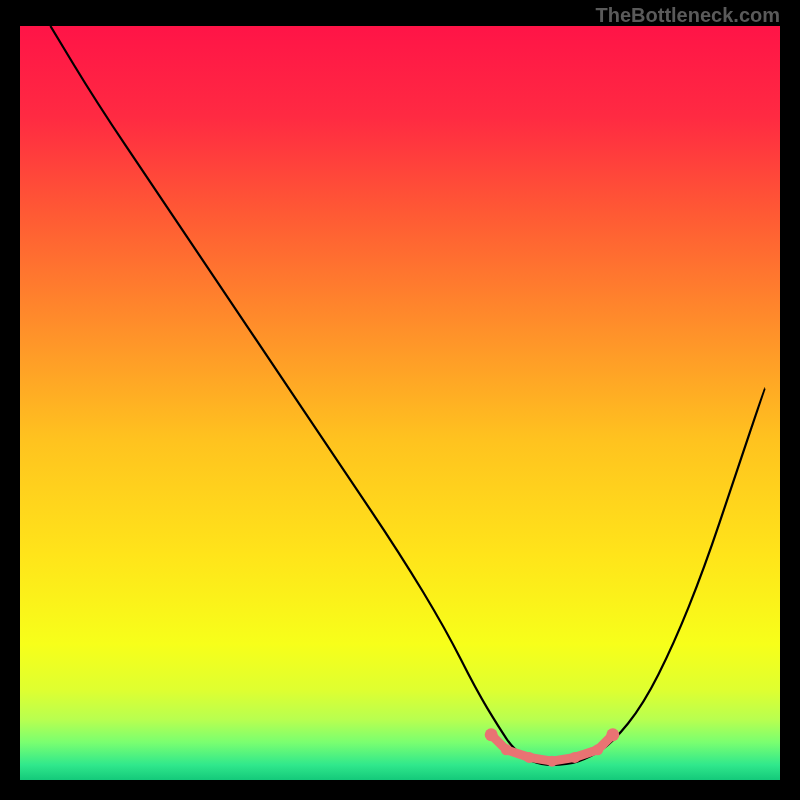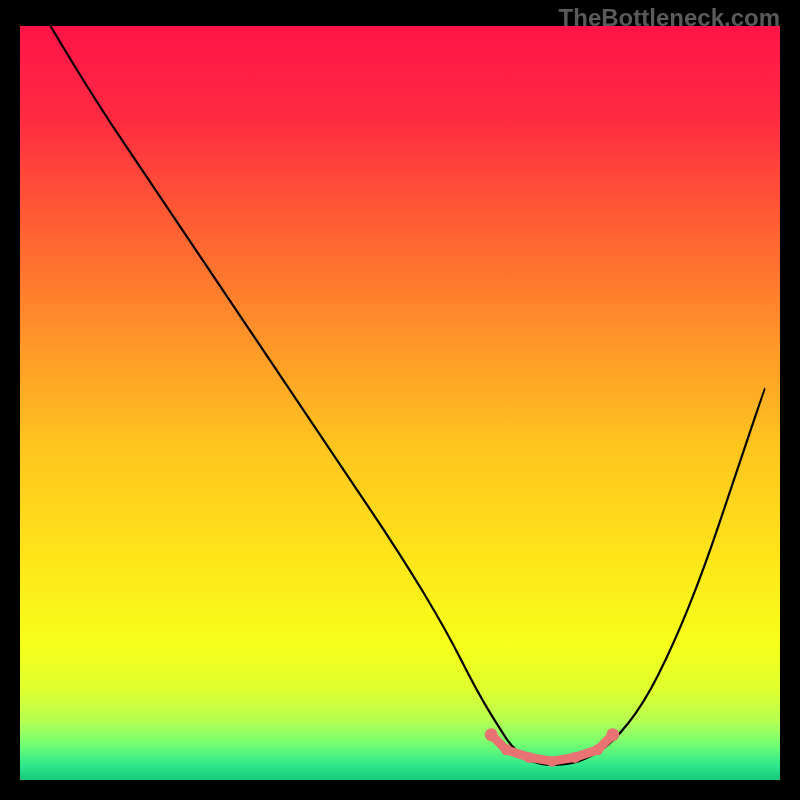--- a/index.html
+++ b/index.html
@@ -15,21 +15,21 @@
     left: 20px;
     top: 26px;
     width: 760px;
     height: 754px;
   }
   .watermark {
     position: absolute;
     top: 4px;
     right: 20px;
     font-family: Arial, Helvetica, sans-serif;
-    font-size: 24px;
+    font-size: 20px;
     font-weight: bold;
     color: #5a5a5a;
     text-align: right;
     margin-left: 36px;
   }
   svg { display: block; }
 </style>
 </head>
 <body>
 

